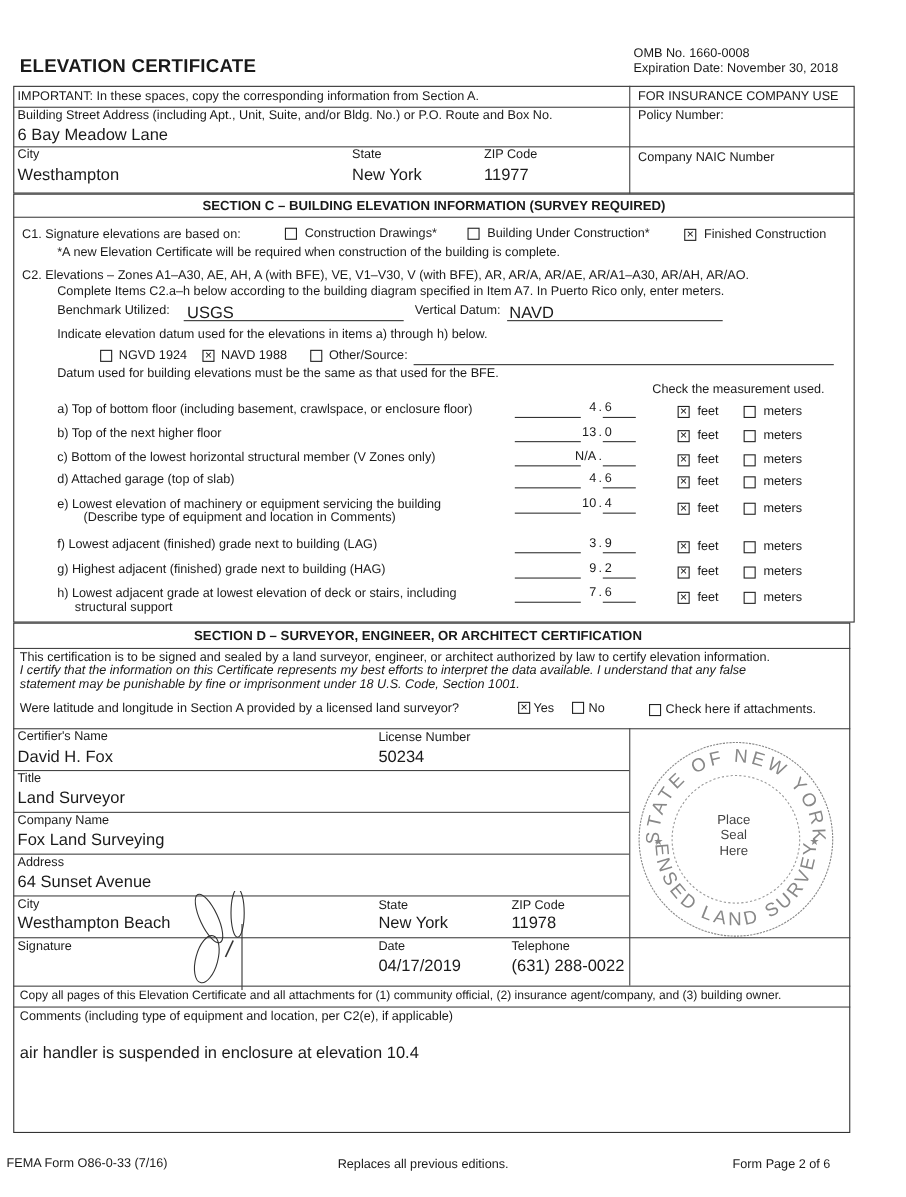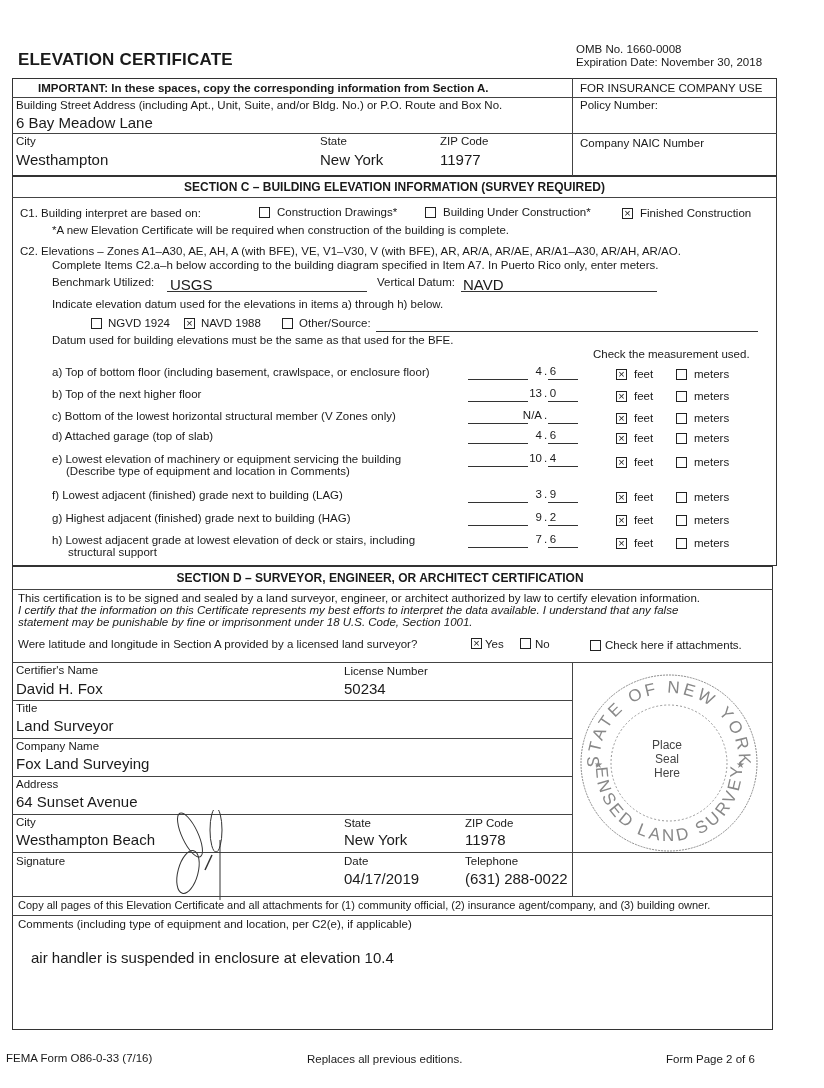--- a/index.html
+++ b/index.html
@@ -6,21 +6,21 @@
   body { width: 824px; height: 1088px; position: relative; overflow: hidden;
          font-family: "Liberation Sans", sans-serif; color: #1a1a1a; font-size: 12px; }
   .abs { position: absolute; }
   .title { left: 18px; top: 50px; font-size: 17px; font-weight: bold; letter-spacing: 0.2px; }
   .omb { left: 576px; top: 43px; font-size: 11.5px; line-height: 13px; }
   .box { position: absolute; border: 1.4px solid #333; box-sizing: border-box; }
   .hline { position: absolute; height: 0; border-top: 1.4px solid #444; }
   .vline { position: absolute; width: 0; border-left: 1.4px solid #444; }
   .lbl { position: absolute; font-size: 11.5px; white-space: nowrap; }
   .val { position: absolute; font-size: 15px; white-space: nowrap; }
-  .bold { font-weight: bold; margin-left: 22px; }
+  .bold { font-weight: normal; }
   .sechead { position: absolute; left: 0; width: 100%; text-align: center; font-weight: bold; font-size: 12px; }
   .cb { position: absolute; width: 11px; height: 11px; border: 1.2px solid #222; box-sizing: border-box;
         font-size: 11px; line-height: 9px; text-align: center; font-weight: normal; }
   .uline { position: absolute; border-bottom: 1px solid #333; height: 0; }
   .num { position: absolute; font-size: 11.5px; text-align: center; }
   .italic { font-style: italic; }
   .seal { position: absolute; left: 574px; top: 668px; width: 190px; height: 190px; }
   .sig { position: absolute; left: 160px; top: 810px; width: 80px; height: 90px; }
 </style>
 </head>
@@ -47,21 +47,21 @@
 <div class="lbl" style="left:320px; top:135px;">State</div>
 <div class="val" style="left:320px; top:151px;">New York</div>
 <div class="lbl" style="left:440px; top:135px;">ZIP Code</div>
 <div class="val" style="left:440px; top:151px;">11977</div>
 <div class="lbl" style="left:580px; top:137px;">Company NAIC Number</div>
 
 <div class="box" style="left:12px; top:176px; width:765px; height:390px;"></div>
 <div class="sechead" style="top:180px; left:12px; width:765px;">SECTION C – BUILDING ELEVATION INFORMATION (SURVEY REQUIRED)</div>
 <div class="hline" style="left:12px; top:197px; width:765px;"></div>
 
-<div class="lbl" style="left:20px; top:207px;">C1. Building interpret are based on:</div>
+<div class="lbl" style="left:20px; top:207px;">C1. Signature elevations are based on:</div>
 <div class="cb" style="left:259px; top:207px;"></div>
 <div class="lbl" style="left:277px; top:206px;">Construction Drawings*</div>
 <div class="cb" style="left:425px; top:207px;"></div>
 <div class="lbl" style="left:443px; top:206px;">Building Under Construction*</div>
 <div class="cb" style="left:622px; top:208px;">×</div>
 <div class="lbl" style="left:640px; top:207px;">Finished Construction</div>
 <div class="lbl" style="left:52px; top:224px;">*A new Elevation Certificate will be required when construction of the building is complete.</div>
 
 <div class="lbl" style="left:20px; top:245px;">C2. Elevations – Zones A1–A30, AE, AH, A (with BFE), VE, V1–V30, V (with BFE), AR, AR/A, AR/AE, AR/A1–A30, AR/AH, AR/AO.</div>
 <div class="lbl" style="left:52px; top:259px;">Complete Items C2.a–h below according to the building diagram specified in Item A7. In Puerto Rico only, enter meters.</div>
@@ -128,21 +128,21 @@
   <div class="num" style="left:544px; top:429px;">.</div>
   <div class="uline" style="left:548px; top:443px; width:30px;"></div>
   <div class="num" style="left:548px; top:429px; width:10px;">6</div>
   <div class="cb" style="left:616px; top:433px;">×</div>
   <div class="lbl" style="left:634px; top:432px;">feet</div>
   <div class="cb" style="left:676px; top:433px;"></div>
   <div class="lbl" style="left:694px; top:432px;">meters</div>
 </div>
 <div>
   <div class="lbl" style="left:52px; top:453px;">e)  Lowest elevation of machinery or equipment servicing the building</div>
-  <div class="lbl" style="left:66px; top:465px;">(Describe type of equipment and location in Comments)</div>
+  <div class="lbl" style="left:76px; top:465px;">(Describe type of equipment and location in Comments)</div>
   <div class="uline" style="left:468px; top:466px; width:60px;"></div>
   <div class="num" style="left:470px; top:452px; width:72px; text-align:right;">10</div>
   <div class="num" style="left:544px; top:452px;">.</div>
   <div class="uline" style="left:548px; top:466px; width:30px;"></div>
   <div class="num" style="left:548px; top:452px; width:10px;">4</div>
   <div class="cb" style="left:616px; top:457px;">×</div>
   <div class="lbl" style="left:634px; top:456px;">feet</div>
   <div class="cb" style="left:676px; top:457px;"></div>
   <div class="lbl" style="left:694px; top:456px;">meters</div>
 </div>
@@ -264,17 +264,17 @@
     <div>Place</div>
     <div>Seal</div>
     <div>Here</div>
   </div>
 </div>
 
 <div class="hline" style="left:12px; top:896px; width:761px;"></div>
 <div class="lbl" style="left:18px; top:899px; font-size:11px;">Copy all pages of this Elevation Certificate and all attachments for (1) community official, (2) insurance agent/company, and (3) building owner.</div>
 <div class="hline" style="left:12px; top:915px; width:761px;"></div>
 <div class="lbl" style="left:18px; top:918px;">Comments  (including type of equipment and location, per C2(e), if applicable)</div>
-<div class="val" style="left:18px; top:949px;margin-left:13px;">air handler  is suspended in enclosure at elevation 10.4</div>
+<div class="val" style="left:18px; top:949px;">air handler  is suspended in enclosure at elevation 10.4</div>
 
 <div class="lbl" style="left:6px; top:1052px;">FEMA Form O86-0-33 (7/16)</div>
 <div class="lbl" style="left:307px; top:1053px;">Replaces all previous editions.</div>
 <div class="lbl" style="left:666px; top:1053px;">Form Page 2 of 6</div>
 
 </body></html>

